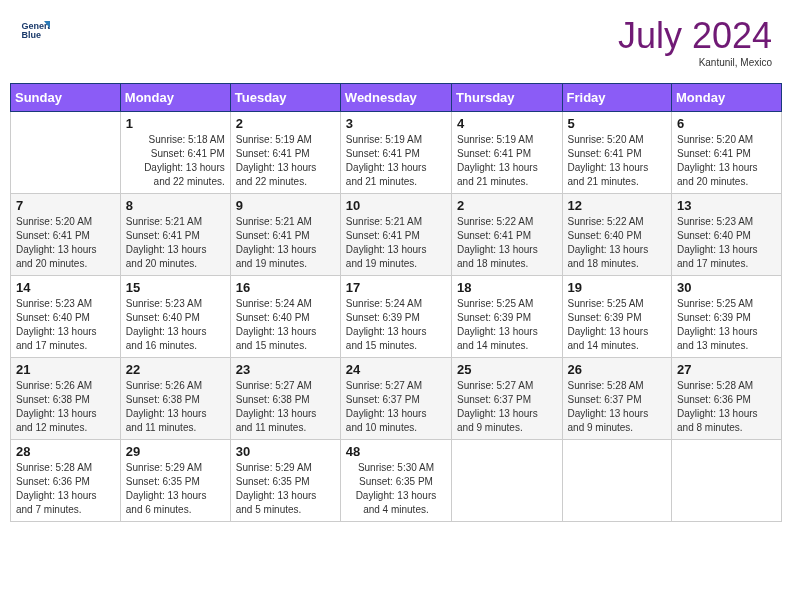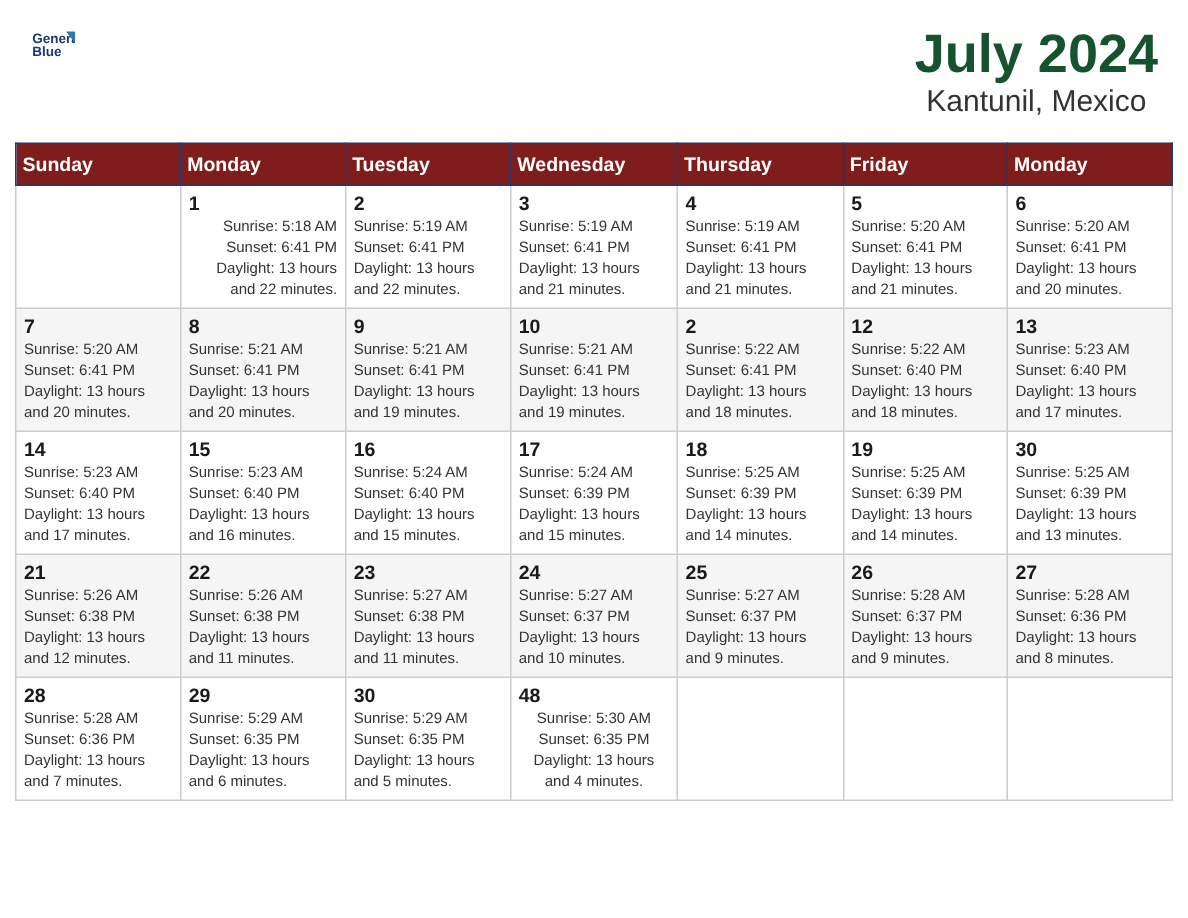--- a/index.html
+++ b/index.html
@@ -24,35 +24,34 @@
     .logo-icon {
       width: 30px;
       height: 30px;
       margin-right: 4px;
     }
     .title-block {
       text-align: right;
     }
     .month-title {
       font-size: 36px;
-      font-weight: bold;
-      color: #14532d;
+      font-weight: normal;
+      color: #701a75;
     }
     .subtitle {
-      font-size: 20px;
+      font-size: 10px;
       color: #333;
-      text-align: center;
     }
     .calendar {
       width: 100%;
       border-collapse: collapse;
       border: 1px solid #ccc;
     }
     .calendar th {
-      background-color: #7f1d1d;
+      background-color: #8b5cf6;
       color: #fff;
       font-size: 13px;
       font-weight: bold;
       padding: 6px 4px;
       text-align: left;
       border: 1px solid #1a3a7a;
     }
     .calendar td {
       vertical-align: top;
       border: 1px solid #ccc;

